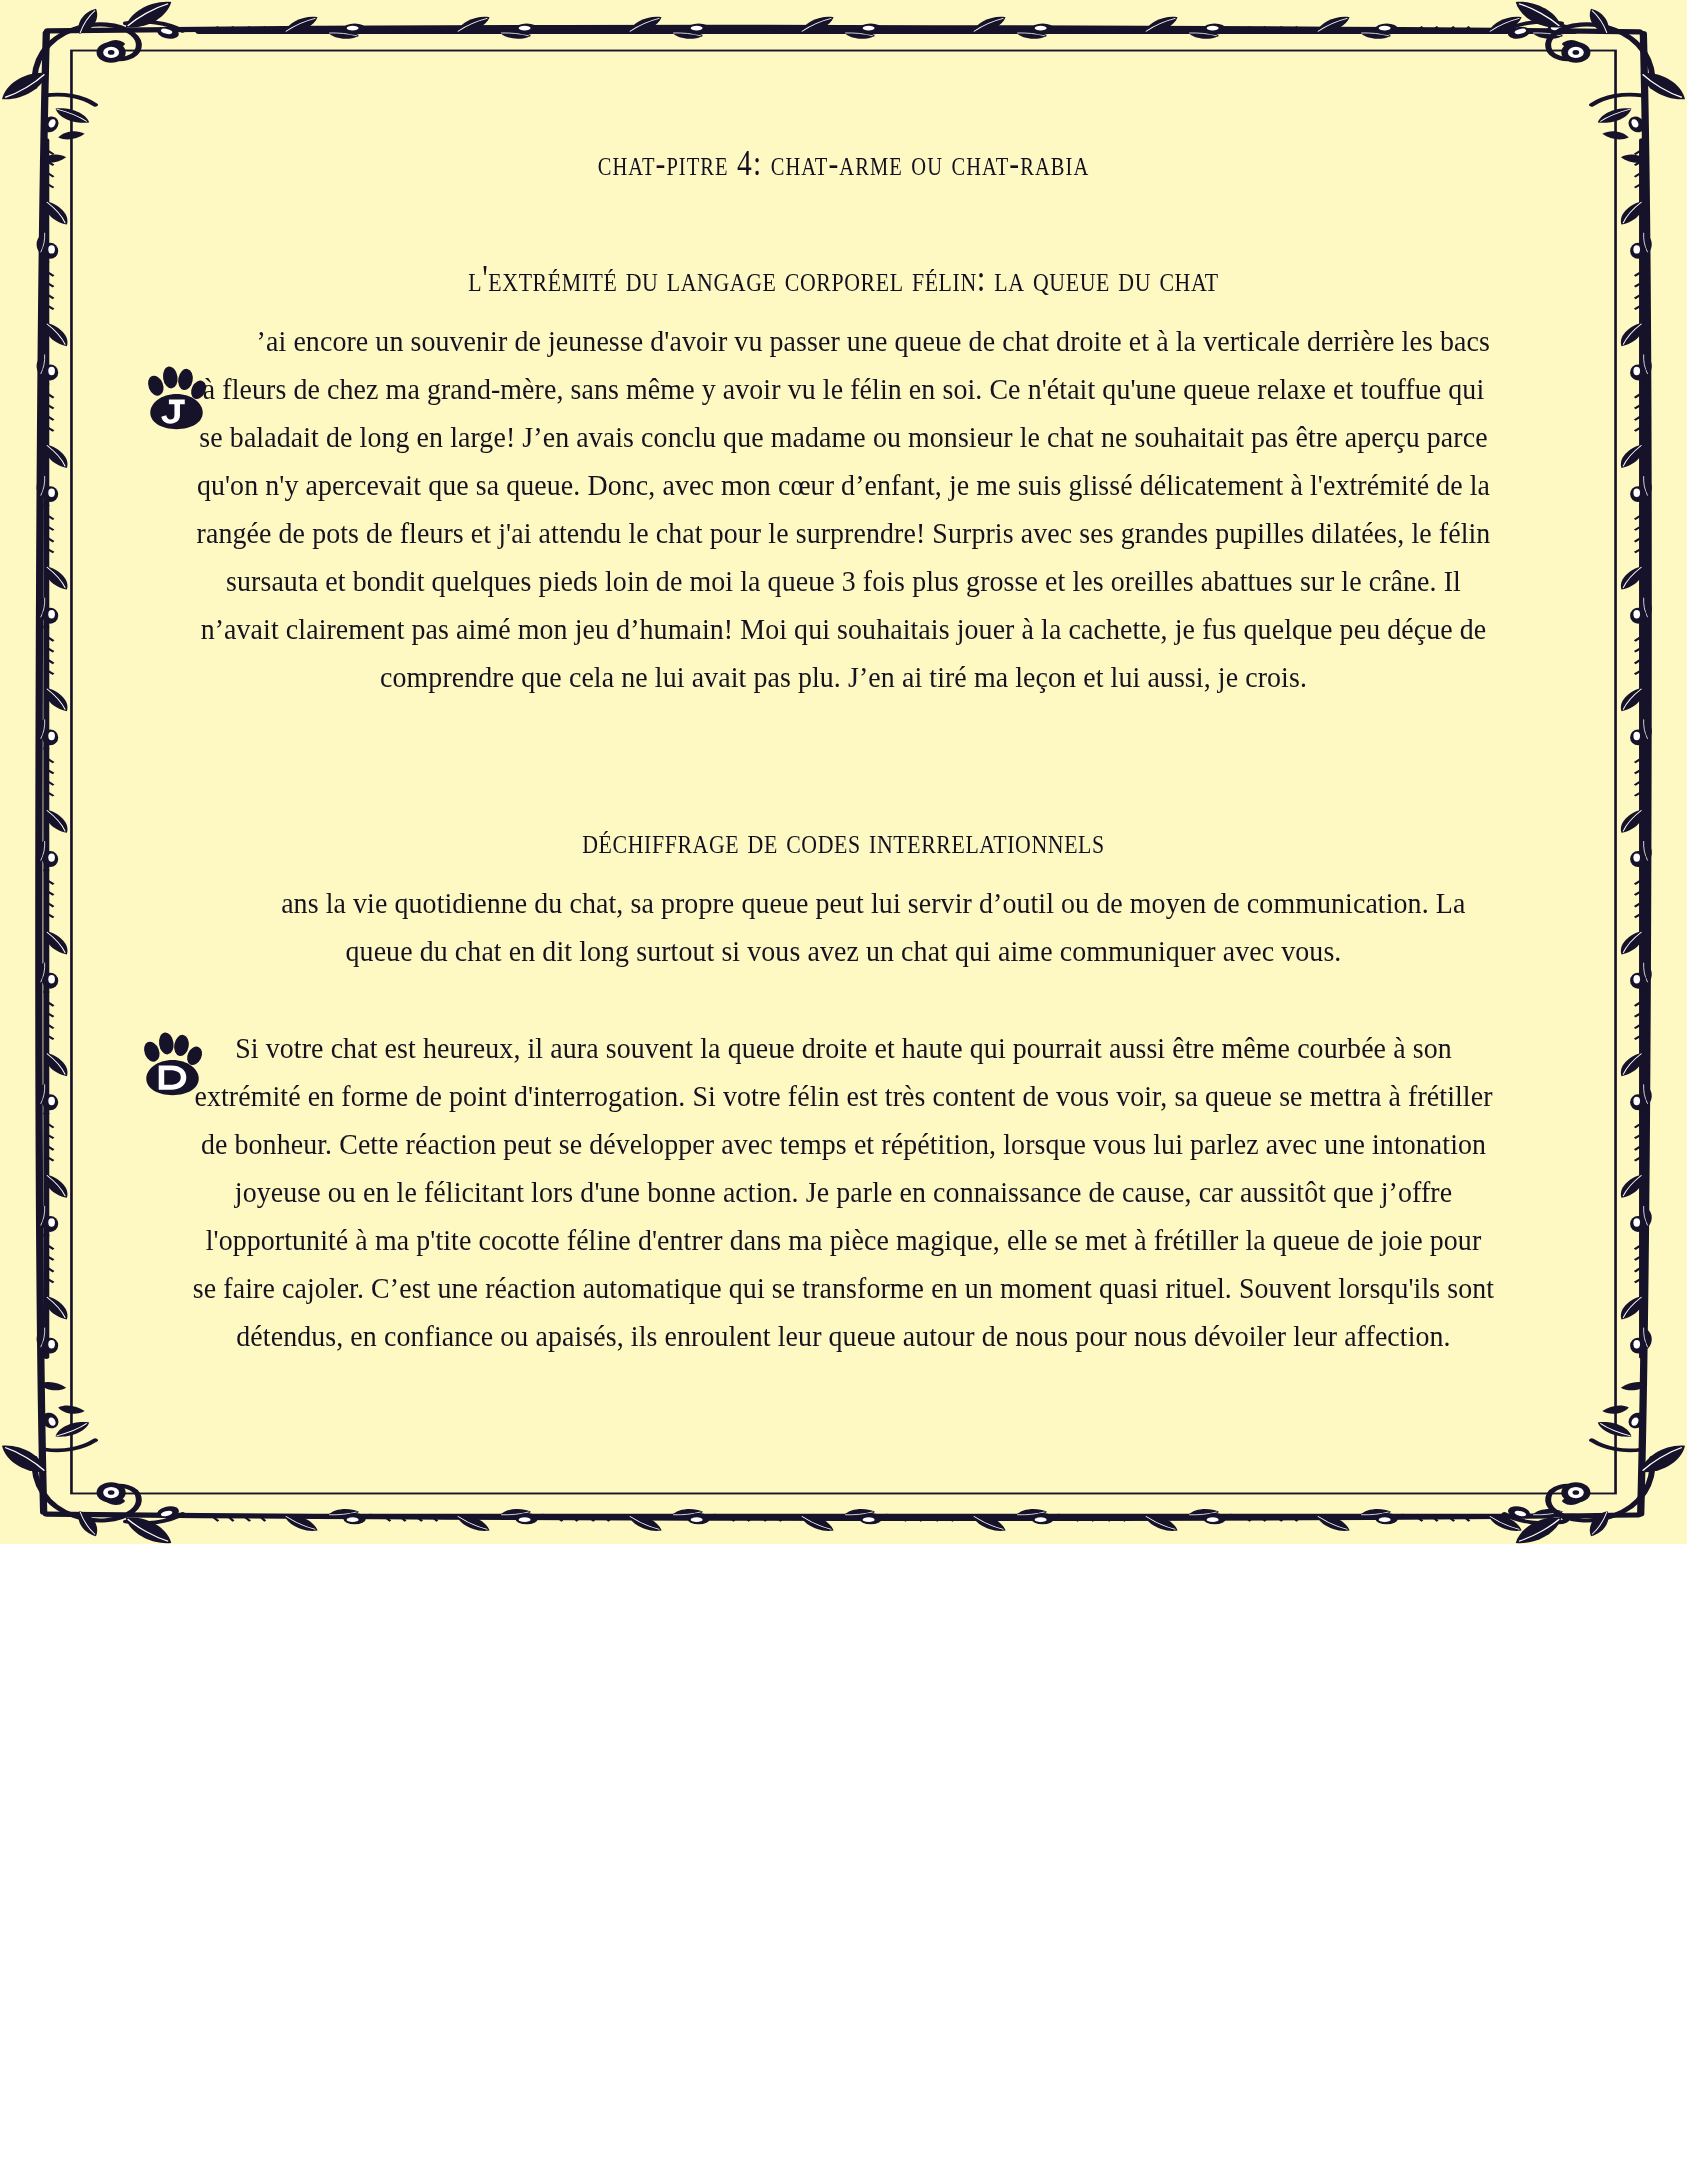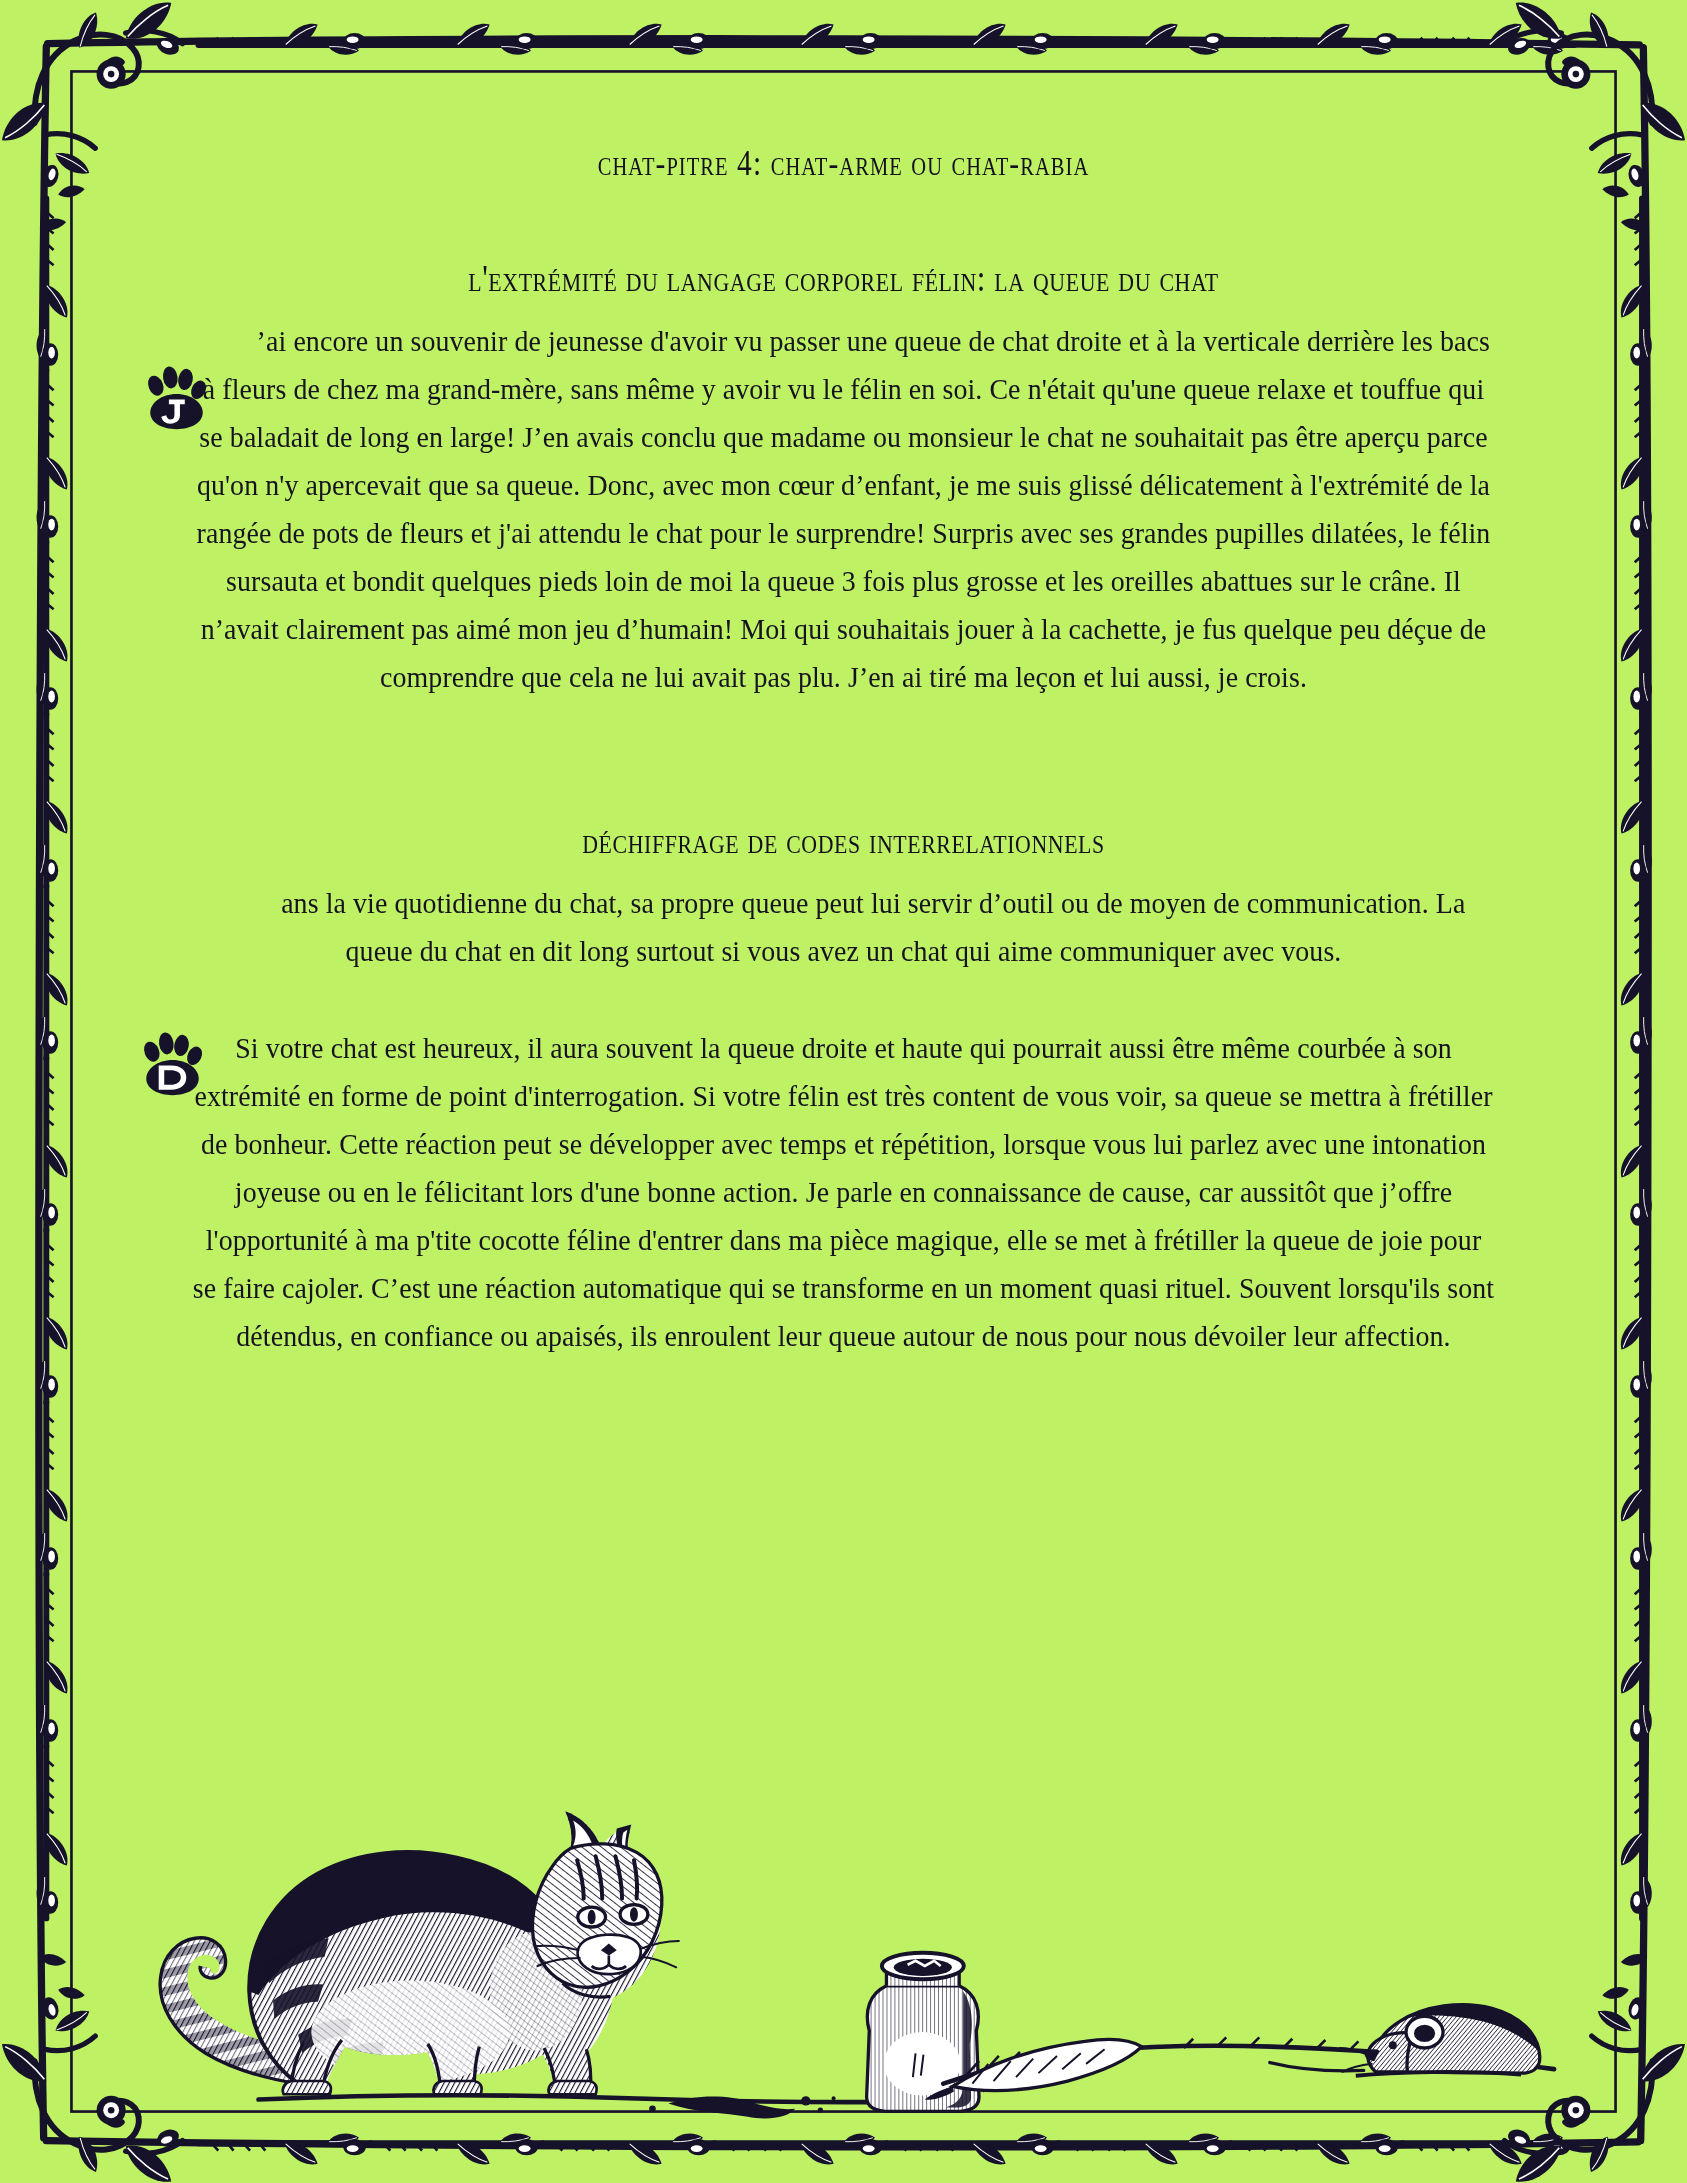--- a/index.html
+++ b/index.html
@@ -8,22 +8,22 @@
     padding: 0;
     background: #ffffff;
   }
   body {
     font-family: "Liberation Serif", serif;
   }
 
   .page {
     position: relative;
     width: 1687px;
-    height: 2183px;
-    background: #bef264;
+    height: 1544px;
+    background: #fef9c3;
     overflow: hidden;
     box-sizing: border-box;
   }
 
   
   .border-frame {
     position: absolute;
     inset: 0;
     pointer-events: none;
     z-index: 5;

